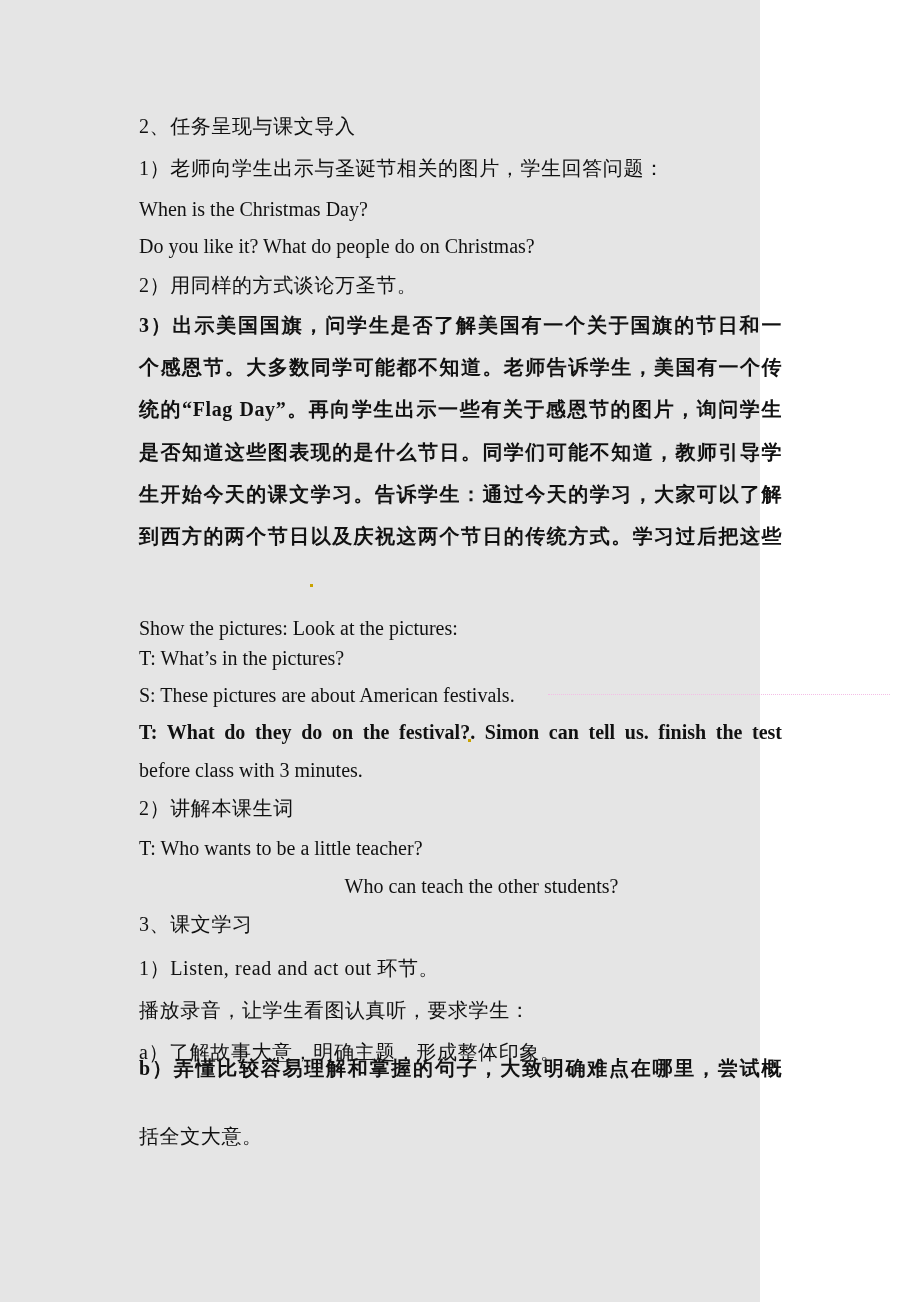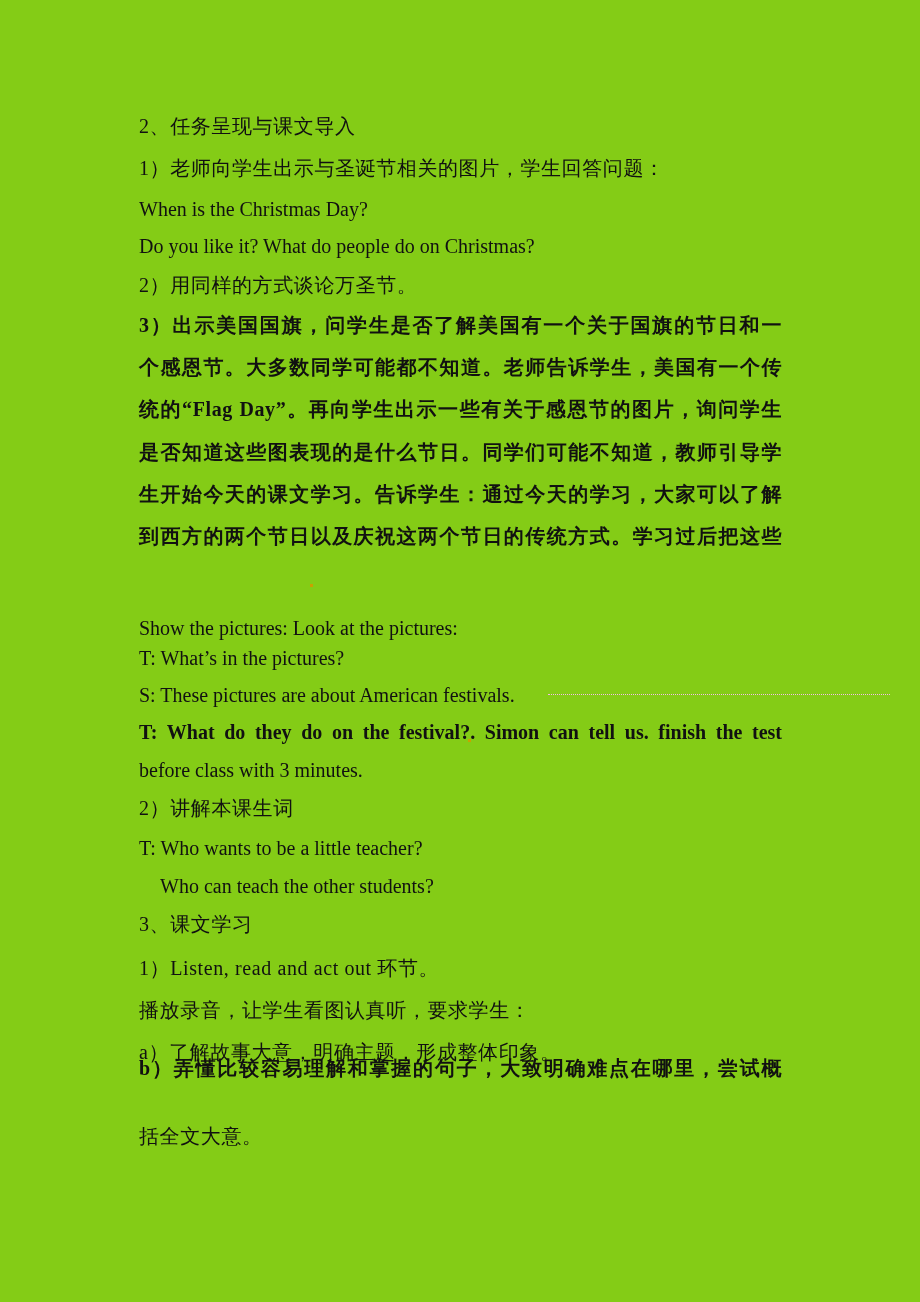--- a/index.html
+++ b/index.html
@@ -1,30 +1,30 @@
 <!DOCTYPE html>
 <html><head>
 <meta charset="utf-8">
 <style>
   html, body { margin: 0; padding: 0; background: #ffffff; }
   body { width: 920px; height: 1302px; position: relative; overflow: hidden; }
-  .page { position: absolute; left: 0; top: 0; width: 920px; height: 1302px; background: #84cc16; }
+  .page { position: absolute; left: 0; top: 0; width: 760px; height: 1302px; background: #e5e5e5; }
   .line {
     position: absolute;
     left: 139px;
     width: 643px;
     font-family: "Liberation Serif", "DejaVu Serif", serif;
     font-size: 20px;
     line-height: 24px;
     color: #111;
     white-space: nowrap;
   }
   .line.cjk { letter-spacing: 0.6px; }
   .line.justify { text-align: justify; text-align-last: justify; white-space: normal; font-weight: bold; }
-  .line.indent { left: 160px; }
+  .line.indent { left: 160px; text-align: center; }
   .dotline {
     position: absolute;
     left: 548px; top: 694px; width: 342px; height: 0;
     border-top: 1px dotted #f4bde6;
   }
   .mark {
     position: absolute; width: 3px; height: 3px; background: #c9a200;
   }
 </style>
 </head>

